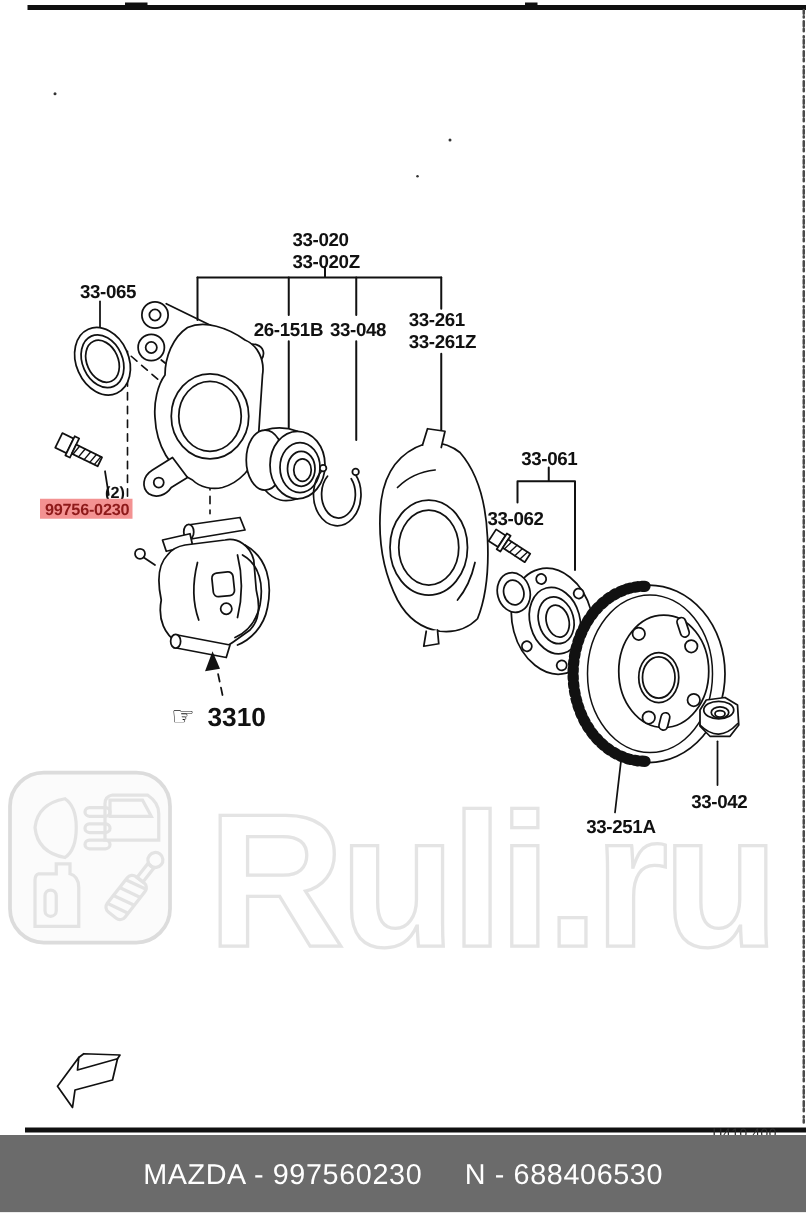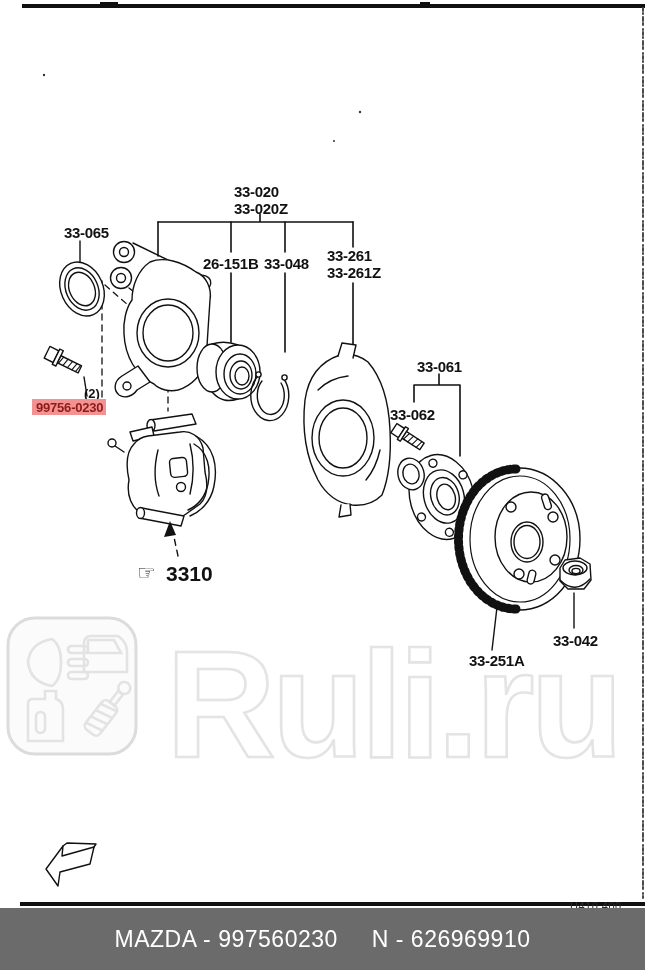--- a/index.html
+++ b/index.html
@@ -249,16 +249,16 @@
       <text class="qty" x="84" y="398">(2)</text>
       <rect x="32" y="399" width="74" height="16" fill="#f39292"></rect>
       <text class="hl-text" x="36" y="412" fill="#8e1a1a">99756-0230</text>
     </g>
 
     <text class="corner" x="570" y="910">U410 400</text>
   </svg>
 
   <div id="footer-bar" style="background:#6b6b6b;color:#ffffff;">
     <span>MAZDA - 997560230</span>
-    <span>N - 626969910</span>
+    <span>N - 688406530</span>
   </div>
 
 </div>
 
 </body></html>

